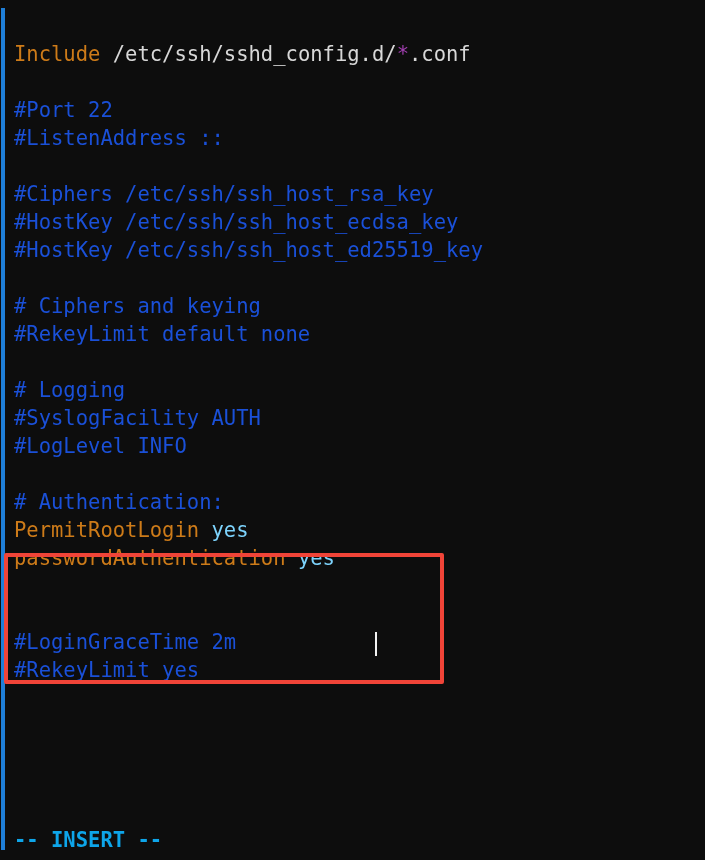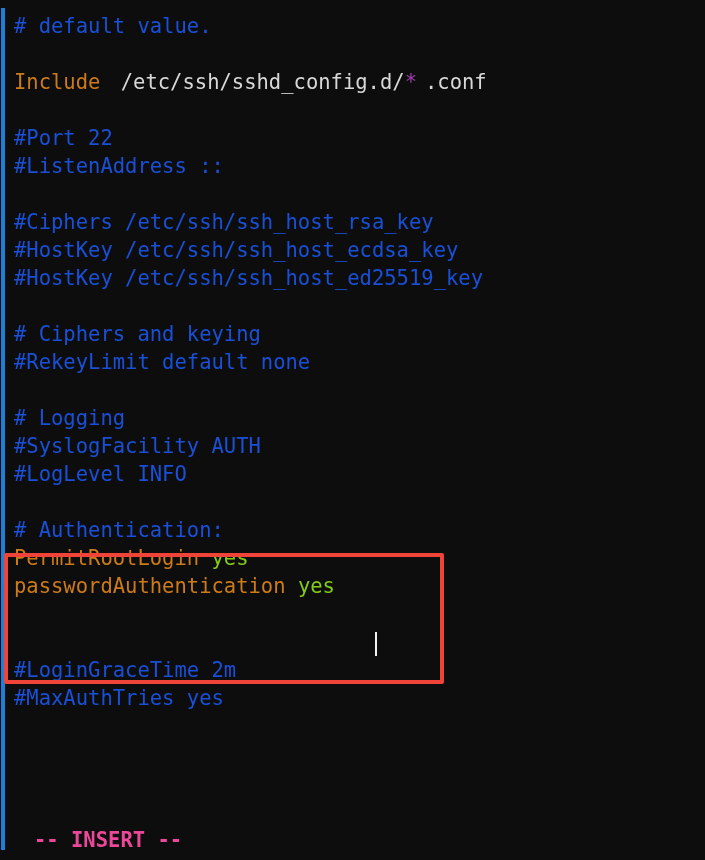--- a/index.html
+++ b/index.html
@@ -34,27 +34,26 @@
     height: 28px;
     line-height: 28px;
     font-size: 20.5px;
     letter-spacing: 0px;
     white-space: pre;
     color: #d6d6d6;
   }
   .line.blank { color: transparent; }
   .cmt   { color: #1a50d8; }
   .kw    { color: #cd7b19; text-align: center; }
-  .path  { color: #d8d8d8; margin-left: 8px; }
+  .path  { color: #d8d8d8; }
   .glob  { color: #a13fb0; }
-  .val   { color: #84cc16; }
+  .val   { color: #7dd3fc; }
   .status {
-    color: #ec4899;
+    color: #0ea5e9;
     font-weight: bold;
-    margin-left: 20px;
   }
   
   #highlight-box {
     position: absolute;
     left: 4px;
     top: 553px;
     width: 440px;
     height: 131px;
     border: 4px solid #f04438;
     border-radius: 2px;
@@ -72,21 +71,20 @@
   }
 </style>
 </head>
 <body>
 
 <div id="screen">
 
   <div id="left-edge"></div>
 
   <div id="editor">
-      <div class="line"><span class="cmt"># default value.</span></div>
       <div class="line blank"> </div>
       <div class="line"><span class="kw">Include </span><span class="path">/etc/ssh/sshd_config.d/</span><span class="glob">*</span><span class="path">.conf</span></div>
       <div class="line blank"> </div>
       <div class="line"><span class="cmt">#Port 22</span></div>
       <div class="line"><span class="cmt">#ListenAddress ::</span></div>
       <div class="line blank"> </div>
       <div class="line"><span class="cmt">#Ciphers /etc/ssh/ssh_host_rsa_key</span></div>
       <div class="line"><span class="cmt">#HostKey /etc/ssh/ssh_host_ecdsa_key</span></div>
       <div class="line"><span class="cmt">#HostKey /etc/ssh/ssh_host_ed25519_key</span></div>
       <div class="line blank"> </div>
@@ -96,21 +94,21 @@
       <div class="line"><span class="cmt"># Logging</span></div>
       <div class="line"><span class="cmt">#SyslogFacility AUTH</span></div>
       <div class="line"><span class="cmt">#LogLevel INFO</span></div>
       <div class="line blank"> </div>
       <div class="line"><span class="cmt"># Authentication:</span></div>
       <div class="line"><span class="kw">PermitRootLogin </span><span class="val">yes</span></div>
       <div class="line"><span class="kw">passwordAuthentication </span><span class="val">yes</span></div>
       <div class="line blank"> </div>
       <div class="line blank"> </div>
       <div class="line"><span class="cmt">#LoginGraceTime 2m</span></div>
-      <div class="line"><span class="cmt">#MaxAuthTries yes</span></div>
+      <div class="line"><span class="cmt">#RekeyLimit yes</span></div>
     </div>
 
   <div class="line status" id="status-line" style="position:absolute;left:14px;top:826px;">-- INSERT --</div>
 
   <div id="highlight-box"></div>
 
   <div id="caret"></div>
 
 </div>
 

